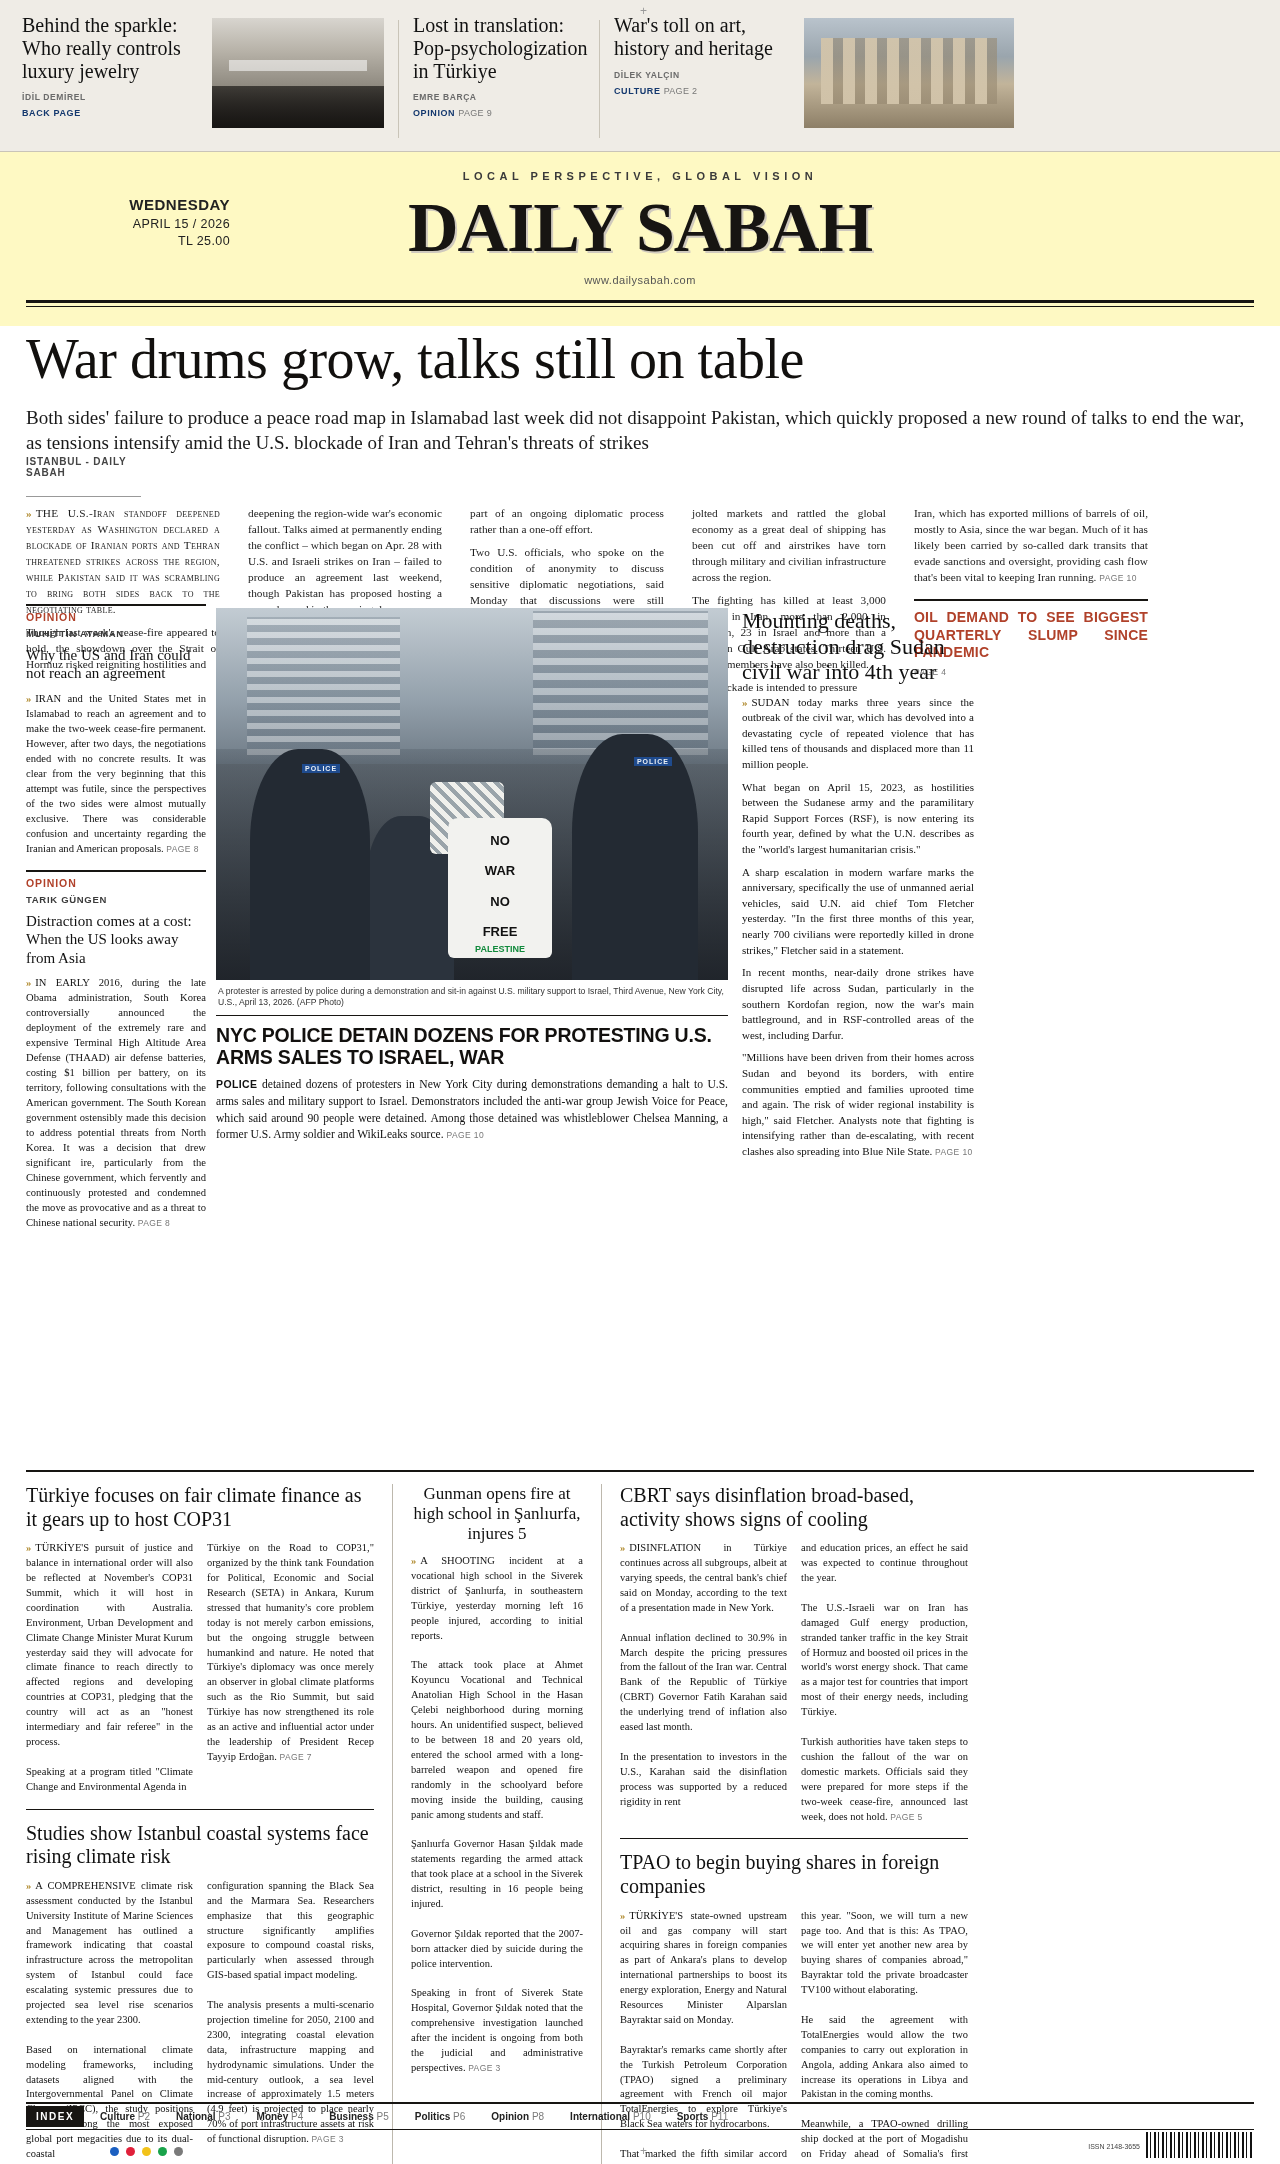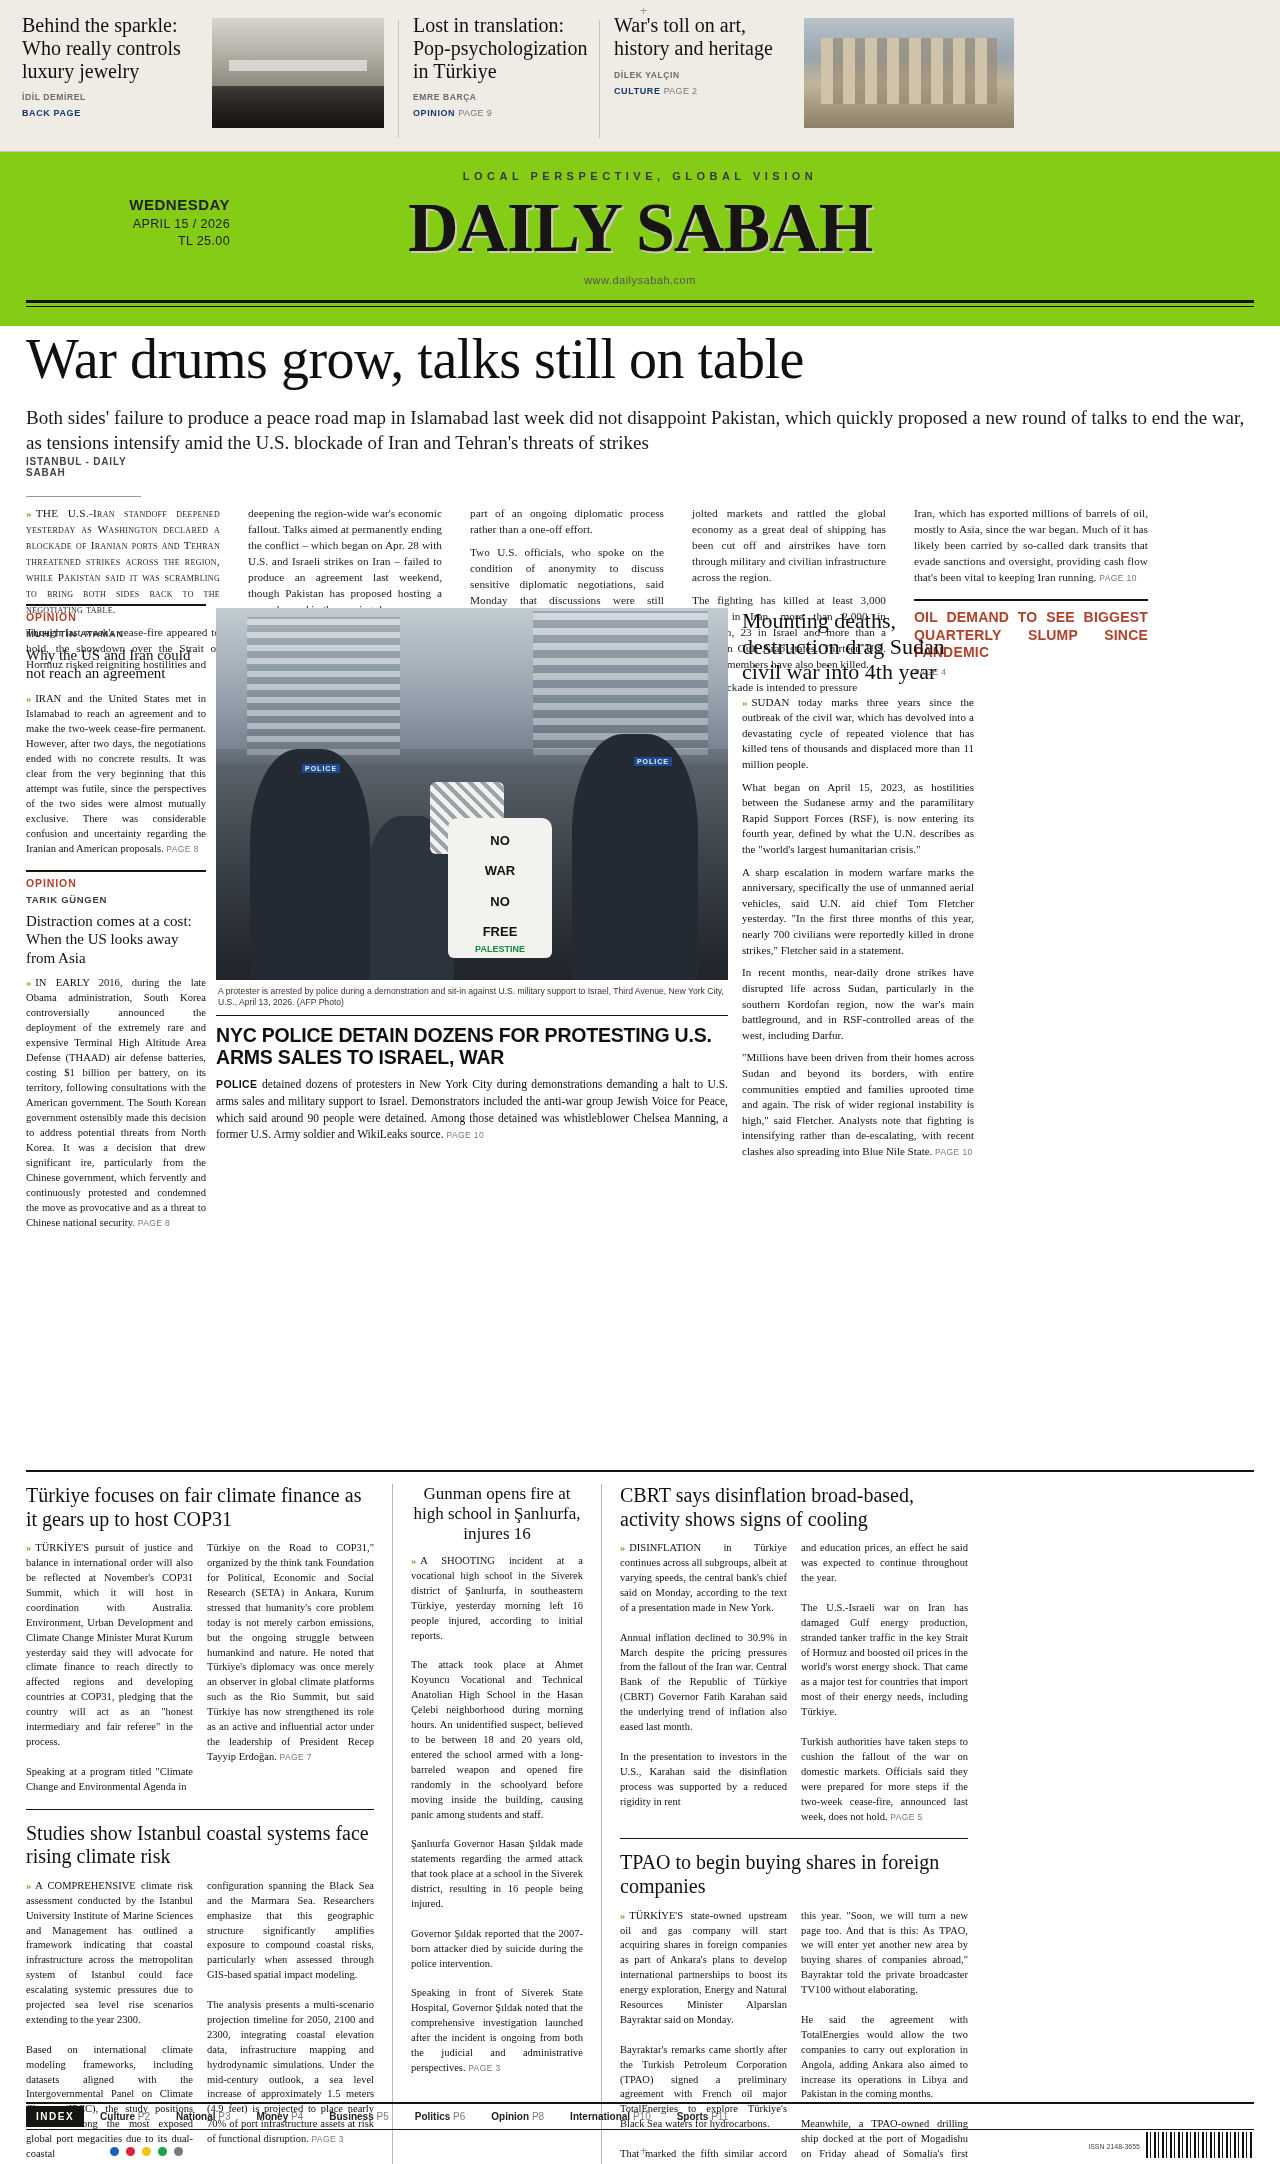--- a/index.html
+++ b/index.html
@@ -59,21 +59,21 @@
   }
   .ph.ruins {
     background:linear-gradient(180deg,#b9c3cc 0%,#9aa5ad 35%,#c2b49a 60%,#8d7f67 100%);
   }
   .ph.ruins:after{
     content:""; position:absolute; left:8%; top:18%; width:84%; height:60%;
     background:repeating-linear-gradient(90deg, rgba(210,196,170,.95) 0 12px, rgba(150,136,112,.6) 12px 22px);
   }
 
   
-  .masthead { position:absolute; left:0; top:152px; width:1280px; height:174px; background:#84cc16; }
+  .masthead { position:absolute; left:0; top:152px; width:1280px; height:174px; background:#fef9c3; }
   .kicker {
     position:absolute; left:0; right:0; top:18px; text-align:center;
     font-family:"Liberation Sans", sans-serif; font-size:11px; letter-spacing:4.5px;
     color:#3a3a3a; font-weight:700;
   }
   .date-block {
     position:absolute; left:110px; top:44px; text-align:right; width:120px;
     font-family:"Liberation Sans", sans-serif; color:#222;
   }
   .date-block .d1 { font-size:15px; font-weight:700; letter-spacing:.5px; }
@@ -404,21 +404,21 @@
             <p><span style="white-space:pre-line">configuration spanning the Black Sea and the Marmara Sea. Researchers emphasize that this geographic structure significantly amplifies exposure to compound coastal risks, particularly when assessed through GIS-based spatial impact modeling.
 
 The analysis presents a multi-scenario projection timeline for 2050, 2100 and 2300, integrating coastal elevation data, infrastructure mapping and hydrodynamic simulations. Under the mid-century outlook, a sea level increase of approximately 1.5 meters (4.9 feet) is projected to place nearly 70% of port infrastructure assets at risk of functional disruption.</span> <span class="pageref">PAGE 3</span></p>
           </div>
         </div>
       </div>
 
       <div class="vline"></div>
 
       <div class="lc2">
-        <h2 class="sec-head small" style="text-align:center;">Gunman opens fire at high school in Şanlıurfa, injures 16</h2>
+        <h2 class="sec-head small" style="text-align:center;">Gunman opens fire at high school in Şanlıurfa, injures 5</h2>
         <div class="body-s">
           <p><span class="dropmark">»</span><span style="white-space:pre-line">A SHOOTING incident at a vocational high school in the Siverek district of Şanlıurfa, in southeastern Türkiye, yesterday morning left 16 people injured, according to initial reports.
 
 The attack took place at Ahmet Koyuncu Vocational and Technical Anatolian High School in the Hasan Çelebi neighborhood during morning hours. An unidentified suspect, believed to be between 18 and 20 years old, entered the school armed with a long-barreled weapon and opened fire randomly in the schoolyard before moving inside the building, causing panic among students and staff.
 
 Şanlıurfa Governor Hasan Şıldak made statements regarding the armed attack that took place at a school in the Siverek district, resulting in 16 people being injured.
 
 Governor Şıldak reported that the 2007-born attacker died by suicide during the police intervention.
 
 Speaking in front of Siverek State Hospital, Governor Şıldak noted that the comprehensive investigation launched after the incident is ongoing from both the judicial and administrative perspectives.</span> <span class="pageref">PAGE 3</span></p>

